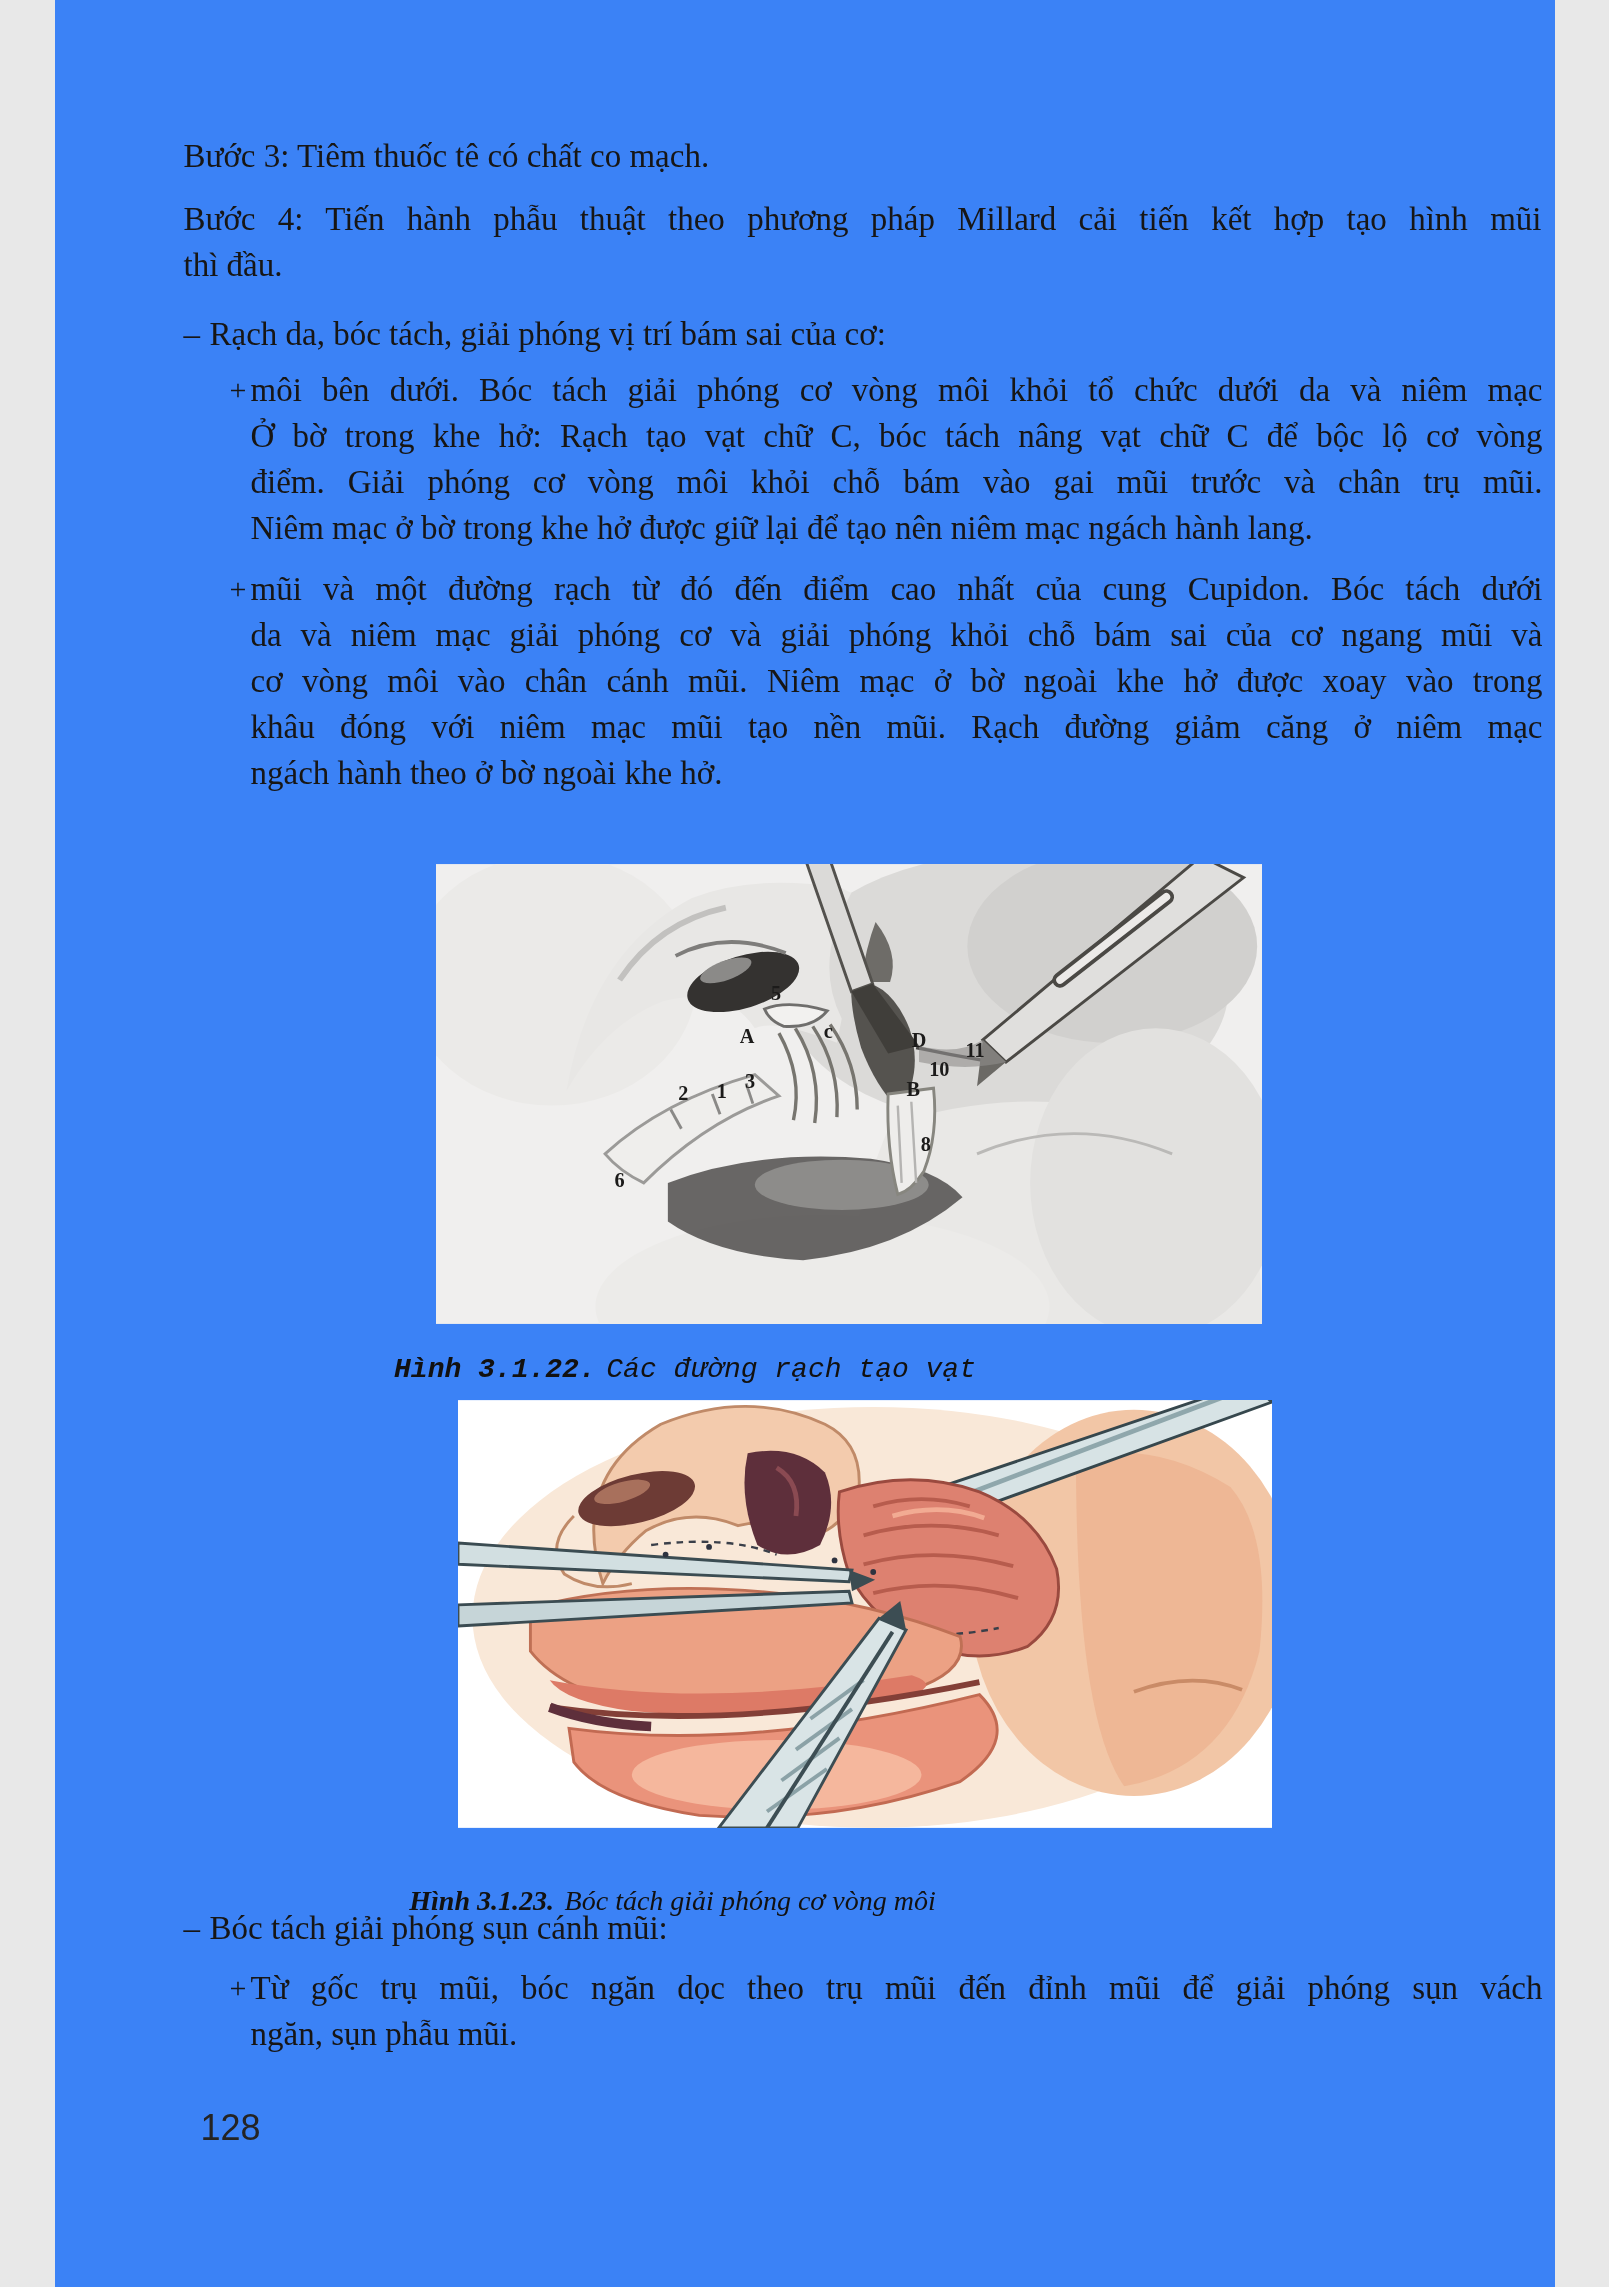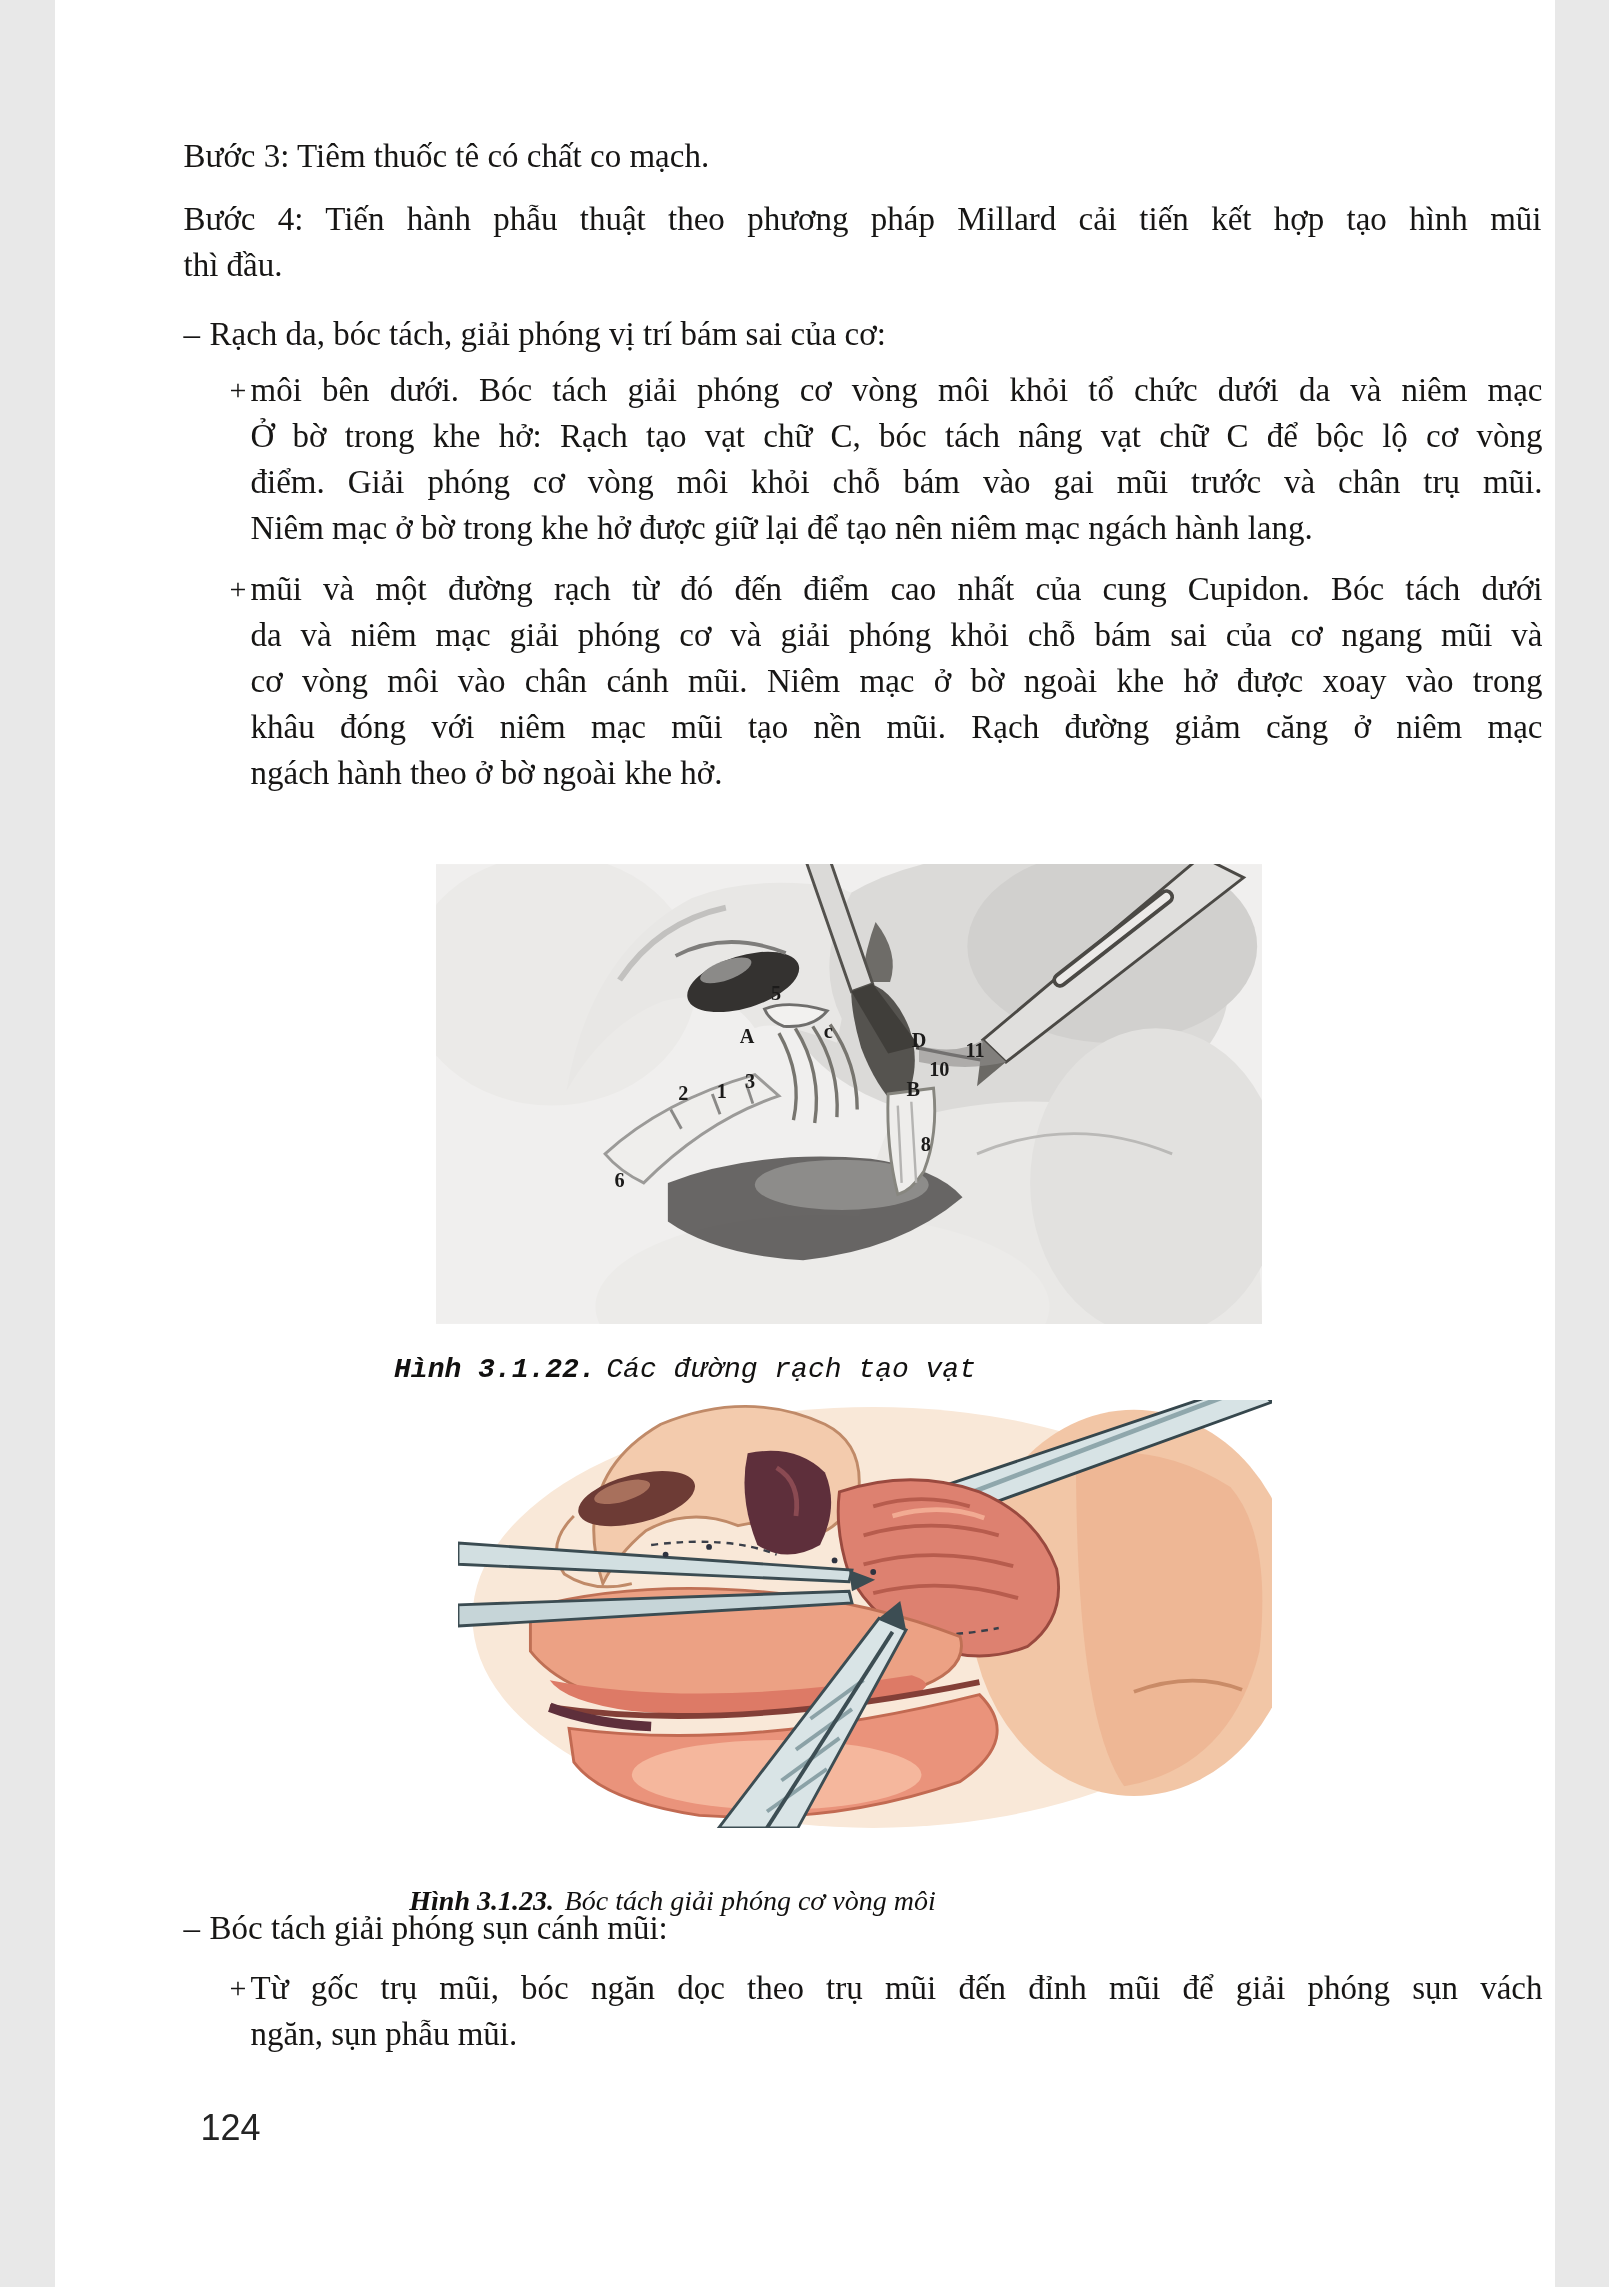--- a/index.html
+++ b/index.html
@@ -1,18 +1,18 @@
 <!DOCTYPE html>
 <html><head>
 <meta charset="utf-8">
 <style>
   html,body{margin:0;padding:0;background:#e8e8e8;}
   .page{
     position:relative;width:1500px;height:2287px;margin:0 auto;
-    background:#ffffff;color:#171615;overflow:hidden;
+    background:#3b82f6;color:#171615;overflow:hidden;
     font-family:"Liberation Serif",serif;
   }
   .para,.li{position:absolute;font-size:33px;line-height:46px;}
   .para{left:129px;width:1358px;}
   .li{display:flex;align-items:flex-start;}
   .li.dash{left:129px;width:1358px;}
   .li.plus{left:175px;width:1313px;}
   .marker{flex:0 0 auto;}
   .li.dash .marker{width:26px;}
   .li.plus .marker{width:21px;font-size:30px;}
@@ -240,16 +240,16 @@
   </div>
 
   <div class="li plus" style="top:1965px">
     <span class="marker">+</span>
     <div class="litext">
         <div class="jline">Từ gốc trụ mũi, bóc ngăn dọc theo trụ mũi đến đỉnh mũi để giải phóng sụn vách</div>
         <div class="jline last">ngăn, sụn phẫu mũi.</div>
       </div>
   </div>
 
-  <div class="pageno">124</div>
+  <div class="pageno">128</div>
 
 </div>
 
 
 </body></html>

